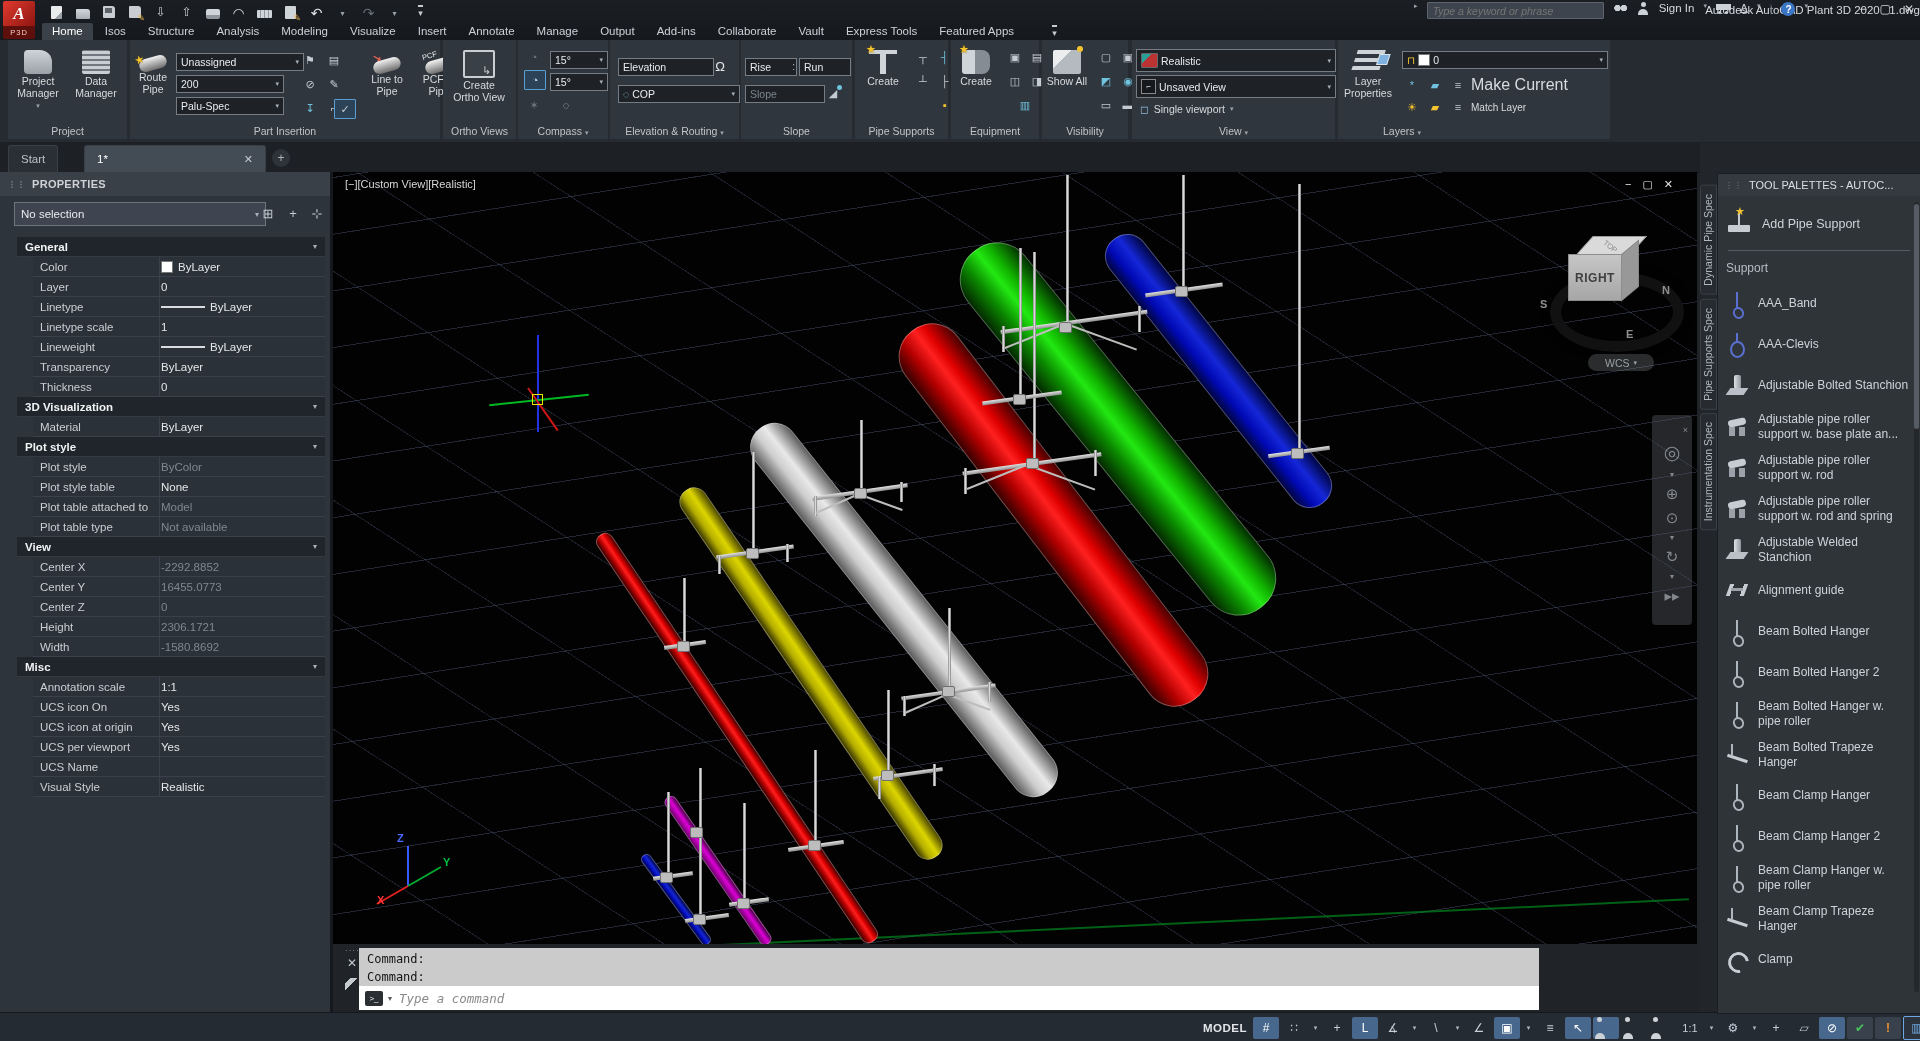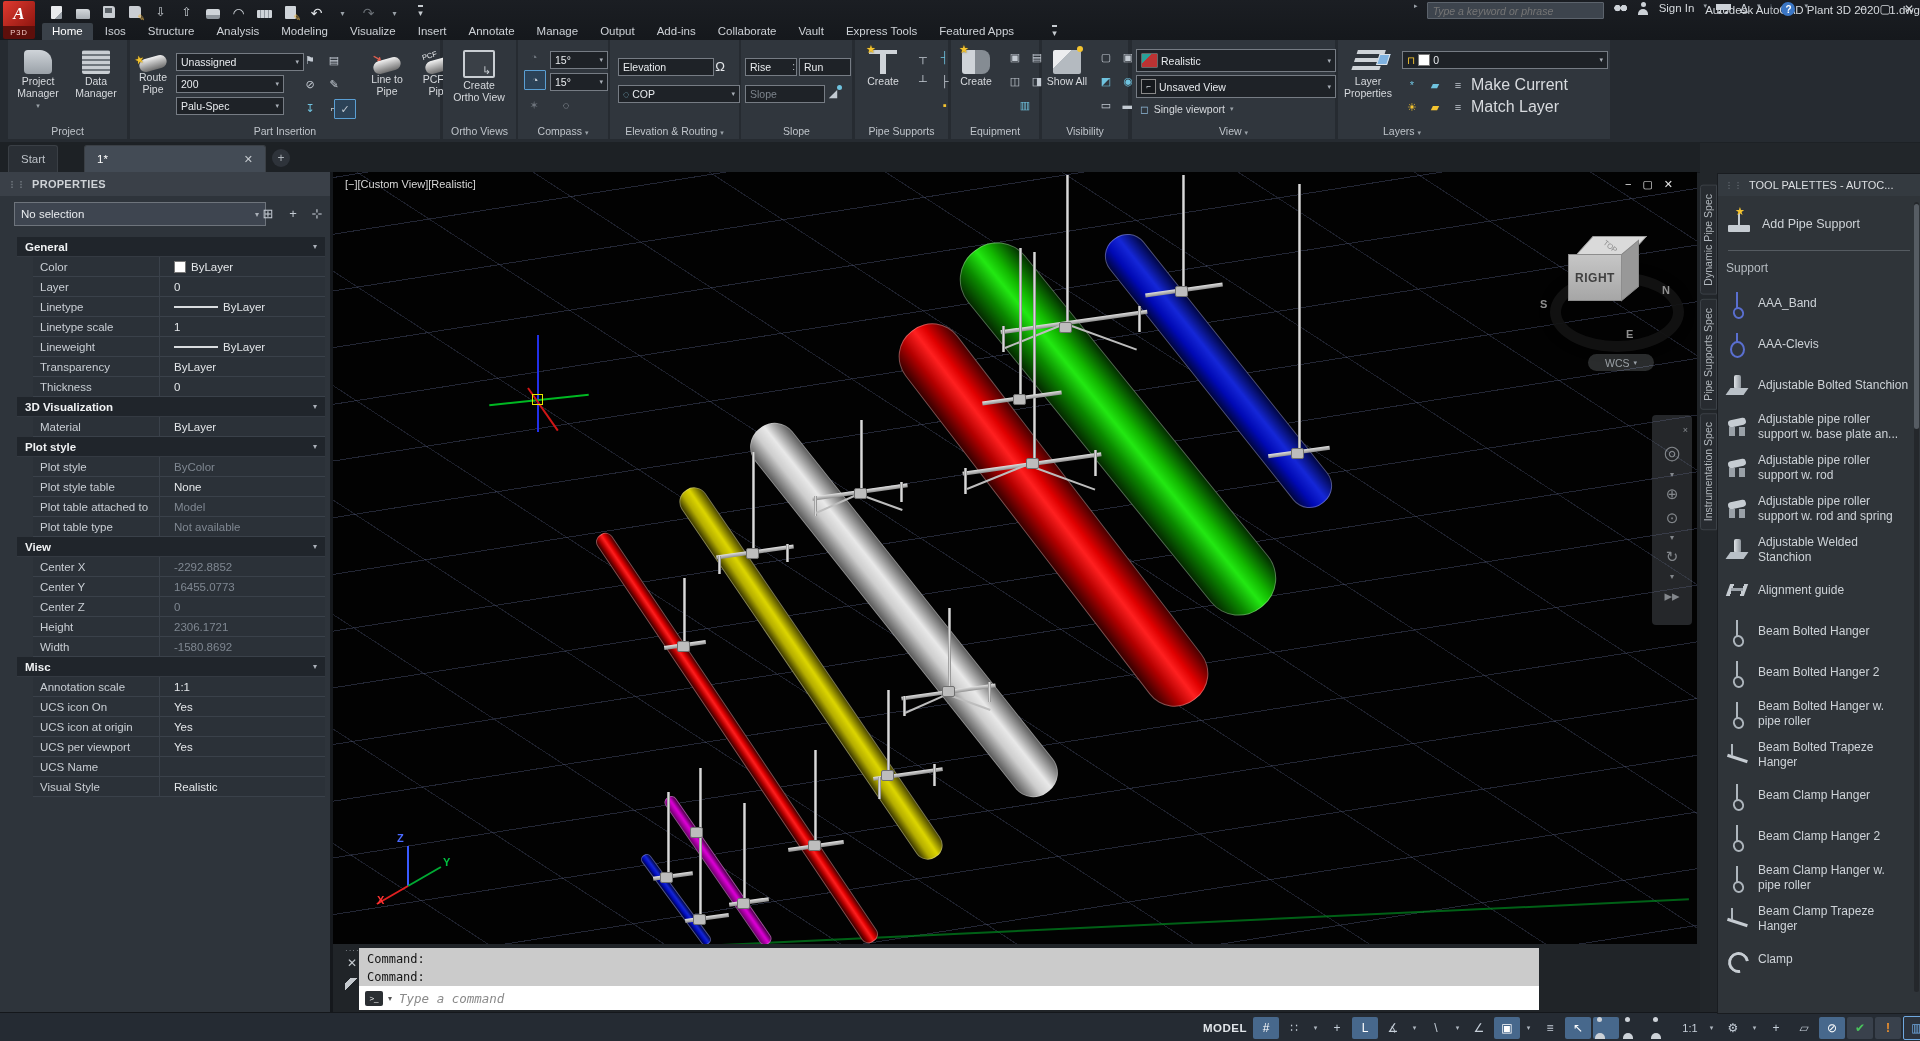--- a/index.html
+++ b/index.html
@@ -103,21 +103,21 @@
   .grip{color:#7d848c;font-size:8px;letter-spacing:1px}
   #psel{position:absolute;left:14px;top:30px;width:238px;height:22px;background:#3e4550;border:1px solid #6e747c;
         display:flex;align-items:center;padding:0 6px;font-size:11.5px;color:#e8ebee}
   #psel .arr{margin-left:auto;font-size:8px;color:#aab0b8}
   .pselic{position:absolute;top:32px;width:20px;height:19px;display:grid;place-items:center;color:#c3cad2;font-size:13px}
   #prows{position:absolute;left:17px;top:65px;width:308px}
   .prow{height:19px;display:flex;align-items:center;background:#2b3138;border-bottom:1px solid #3a414a;
         font-size:11.5px;margin-left:16px}
   .prow .plab{width:119px;padding-left:7px;color:#c9ced4;overflow:hidden;white-space:nowrap}
   .prow .pval{flex:1;display:flex;align-items:center;gap:5px;border-left:1px solid #3a414a;height:100%;
-              padding-left:14px;color:#e4e7ea;overflow:hidden;white-space:nowrap}
+              padding-left:1px;color:#e4e7ea;overflow:hidden;white-space:nowrap}
   .prow .pval.muted{color:#7f8791}
   .prow.header{margin-left:0;background:#20252b;border-bottom:1px solid #343a42}
   .prow.header .plab{width:auto;flex:1;font-weight:bold;color:#f0f2f4;padding-left:8px}
   .prow.header .parrow{display:block;margin-right:8px;font-size:8px;color:#aab0b8}
   .parrow{display:none}
   .pswatch{width:10px;height:10px;border:1px solid #777;flex:none}
   .pglyph{display:none}
   .pglyph.line{display:block;width:44px;border-top:2px solid #d9dcdf}
   
   #viewport{position:absolute;left:333px;top:172px;width:1364px;height:772px;background:#020202;overflow:hidden}
@@ -525,21 +525,21 @@
             <span class="sic" style="position:static">≡</span>
           </span>
         <span style="font-size:16px;color:#d7dade">Make Current</span>
       </div>
       <div style="position:absolute;left:64px;top:58px;display:flex;gap:3px;align-items:center">
         <span style="display:flex;gap:3px">
             <span class="sic yel" style="position:static">☀</span>
             <span class="sic yel" style="position:static">▰</span>
             <span class="sic" style="position:static">≡</span>
           </span>
-        <span style="font-size:16px;color:#d7dade">Match Layer</span>
+        <span style="font-size:10px;color:#d7dade">Match Layer</span>
       </div>
       <div class="plabel" style="text-align:left;padding-left:45px"><span>Layers</span> <span class="arr tinydd">▾</span></div>
     </div>
   </div>
 
   <div id="filetabs">
     <div class="ftab" style="left:8px">
         <span>Start</span>
       </div>
     <div class="ftab active" style="left:84px;width:156px">

